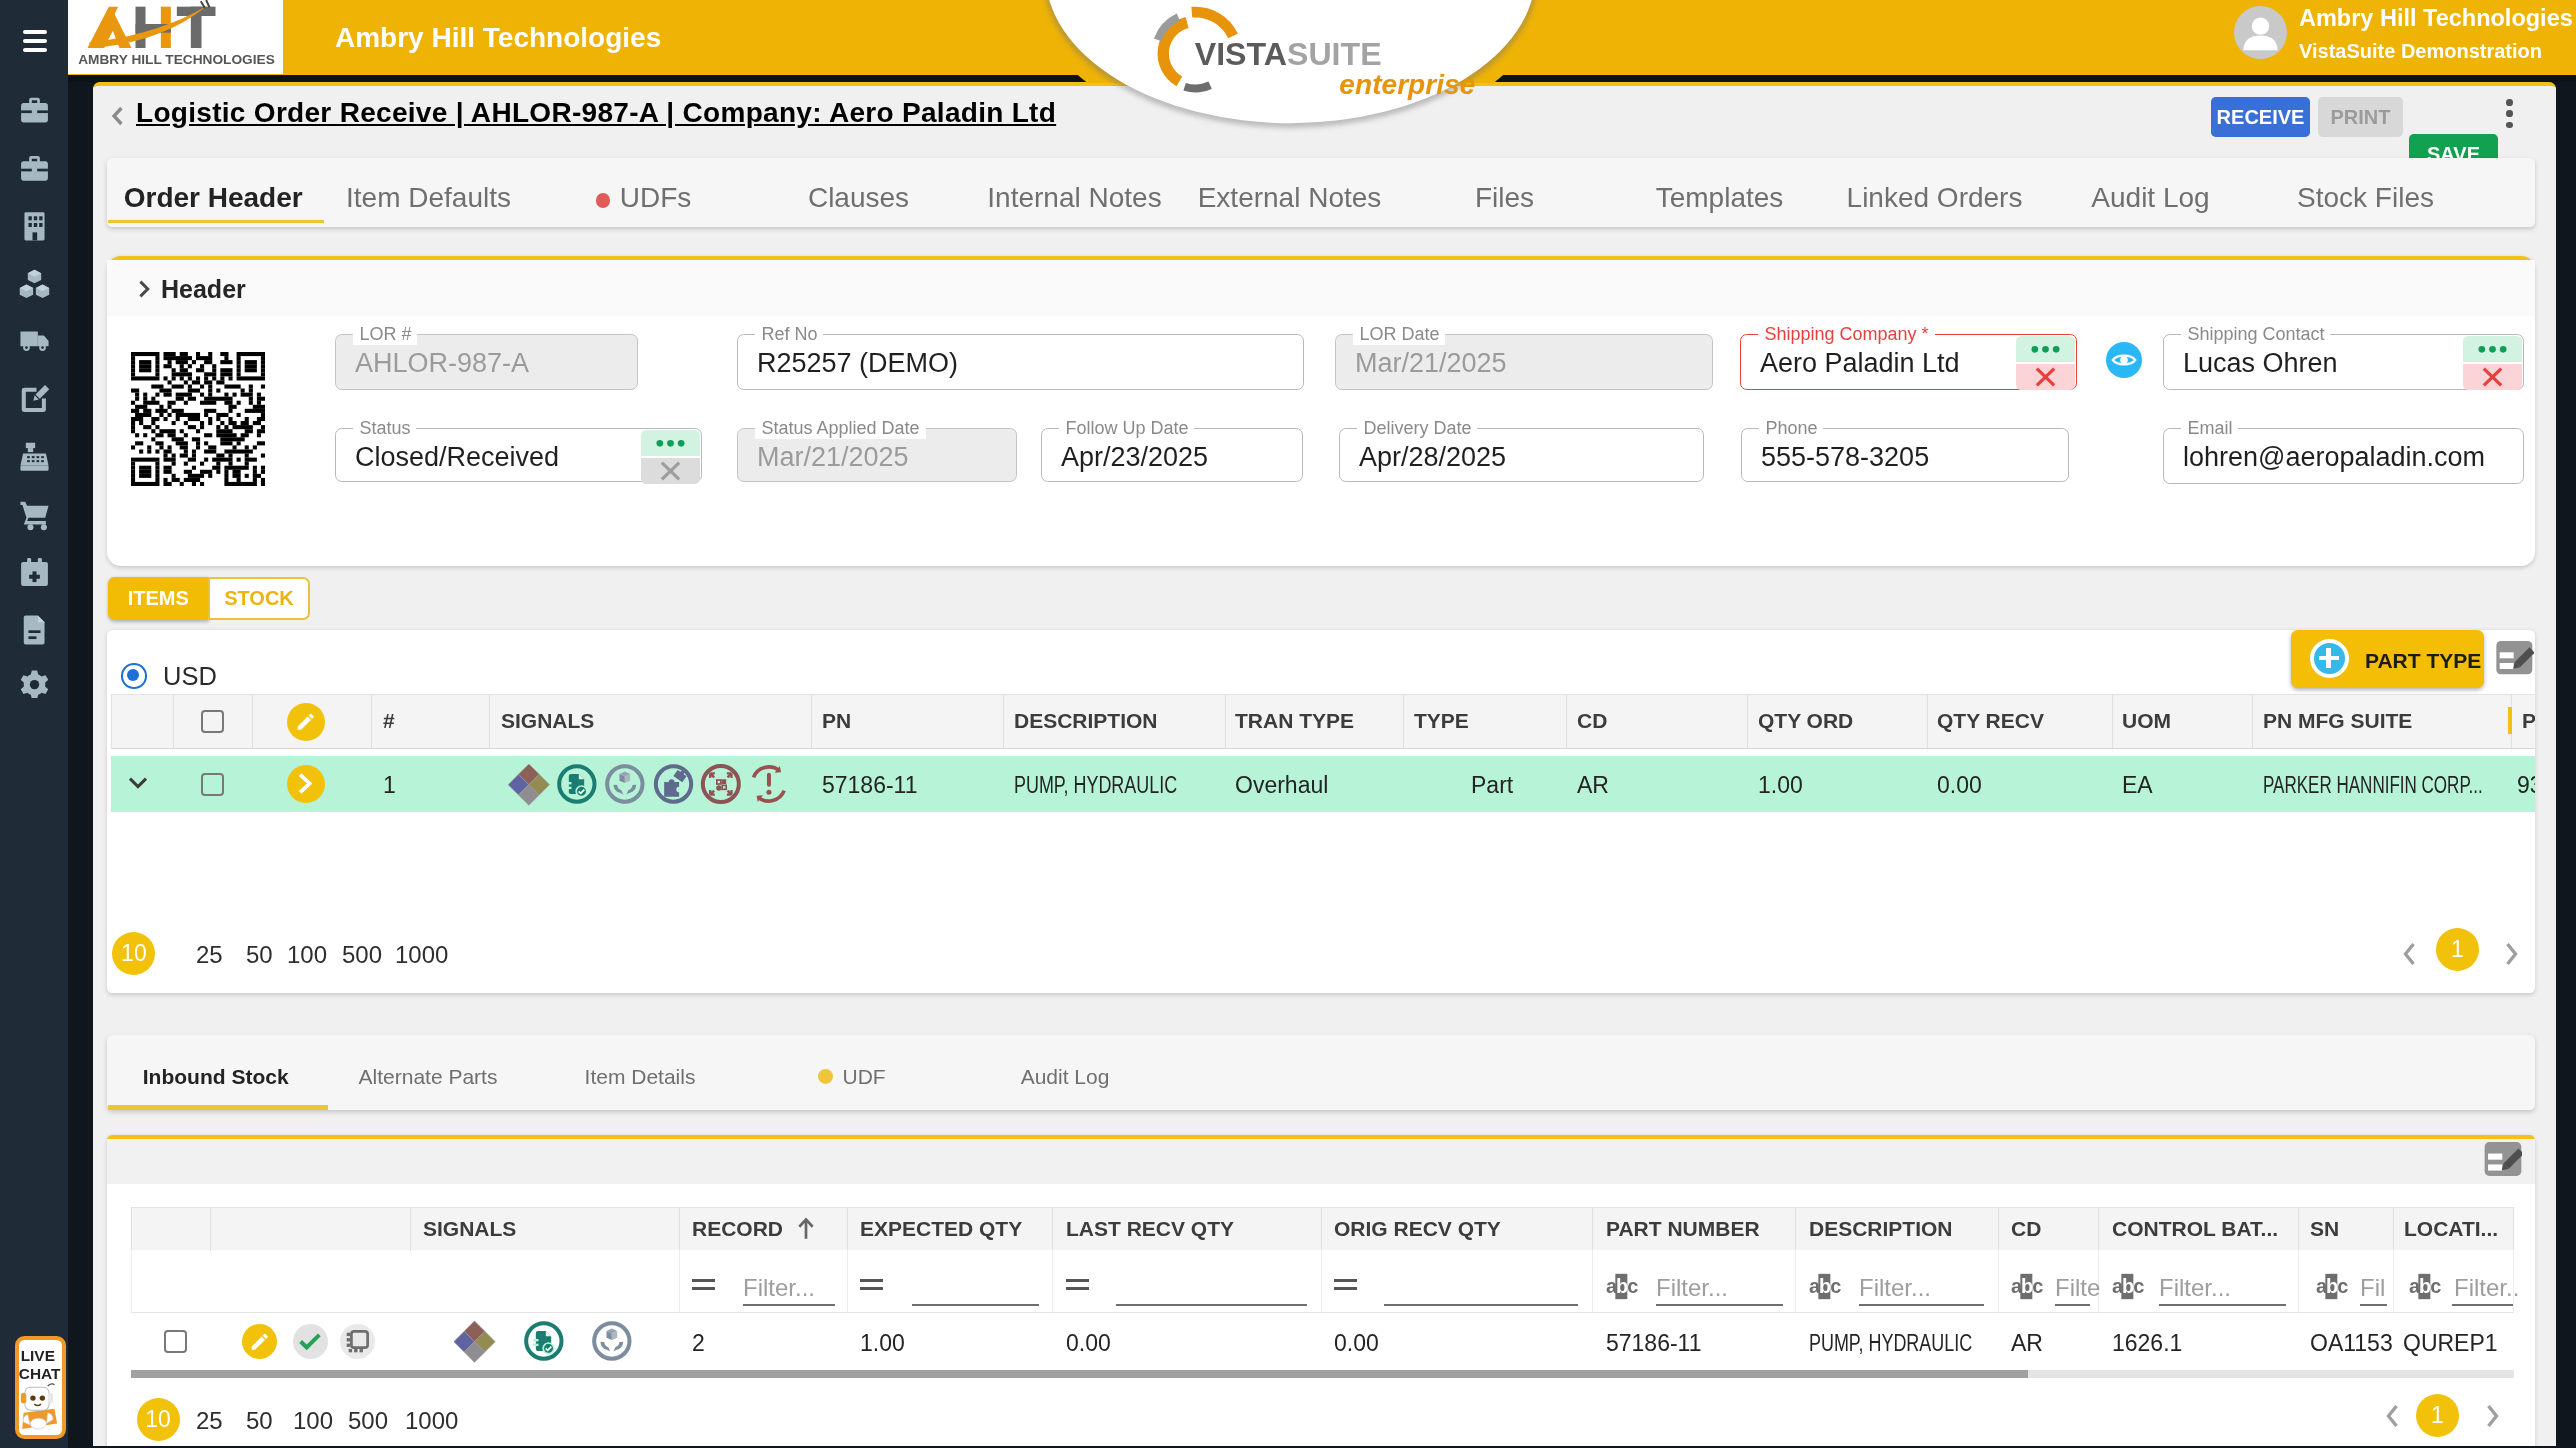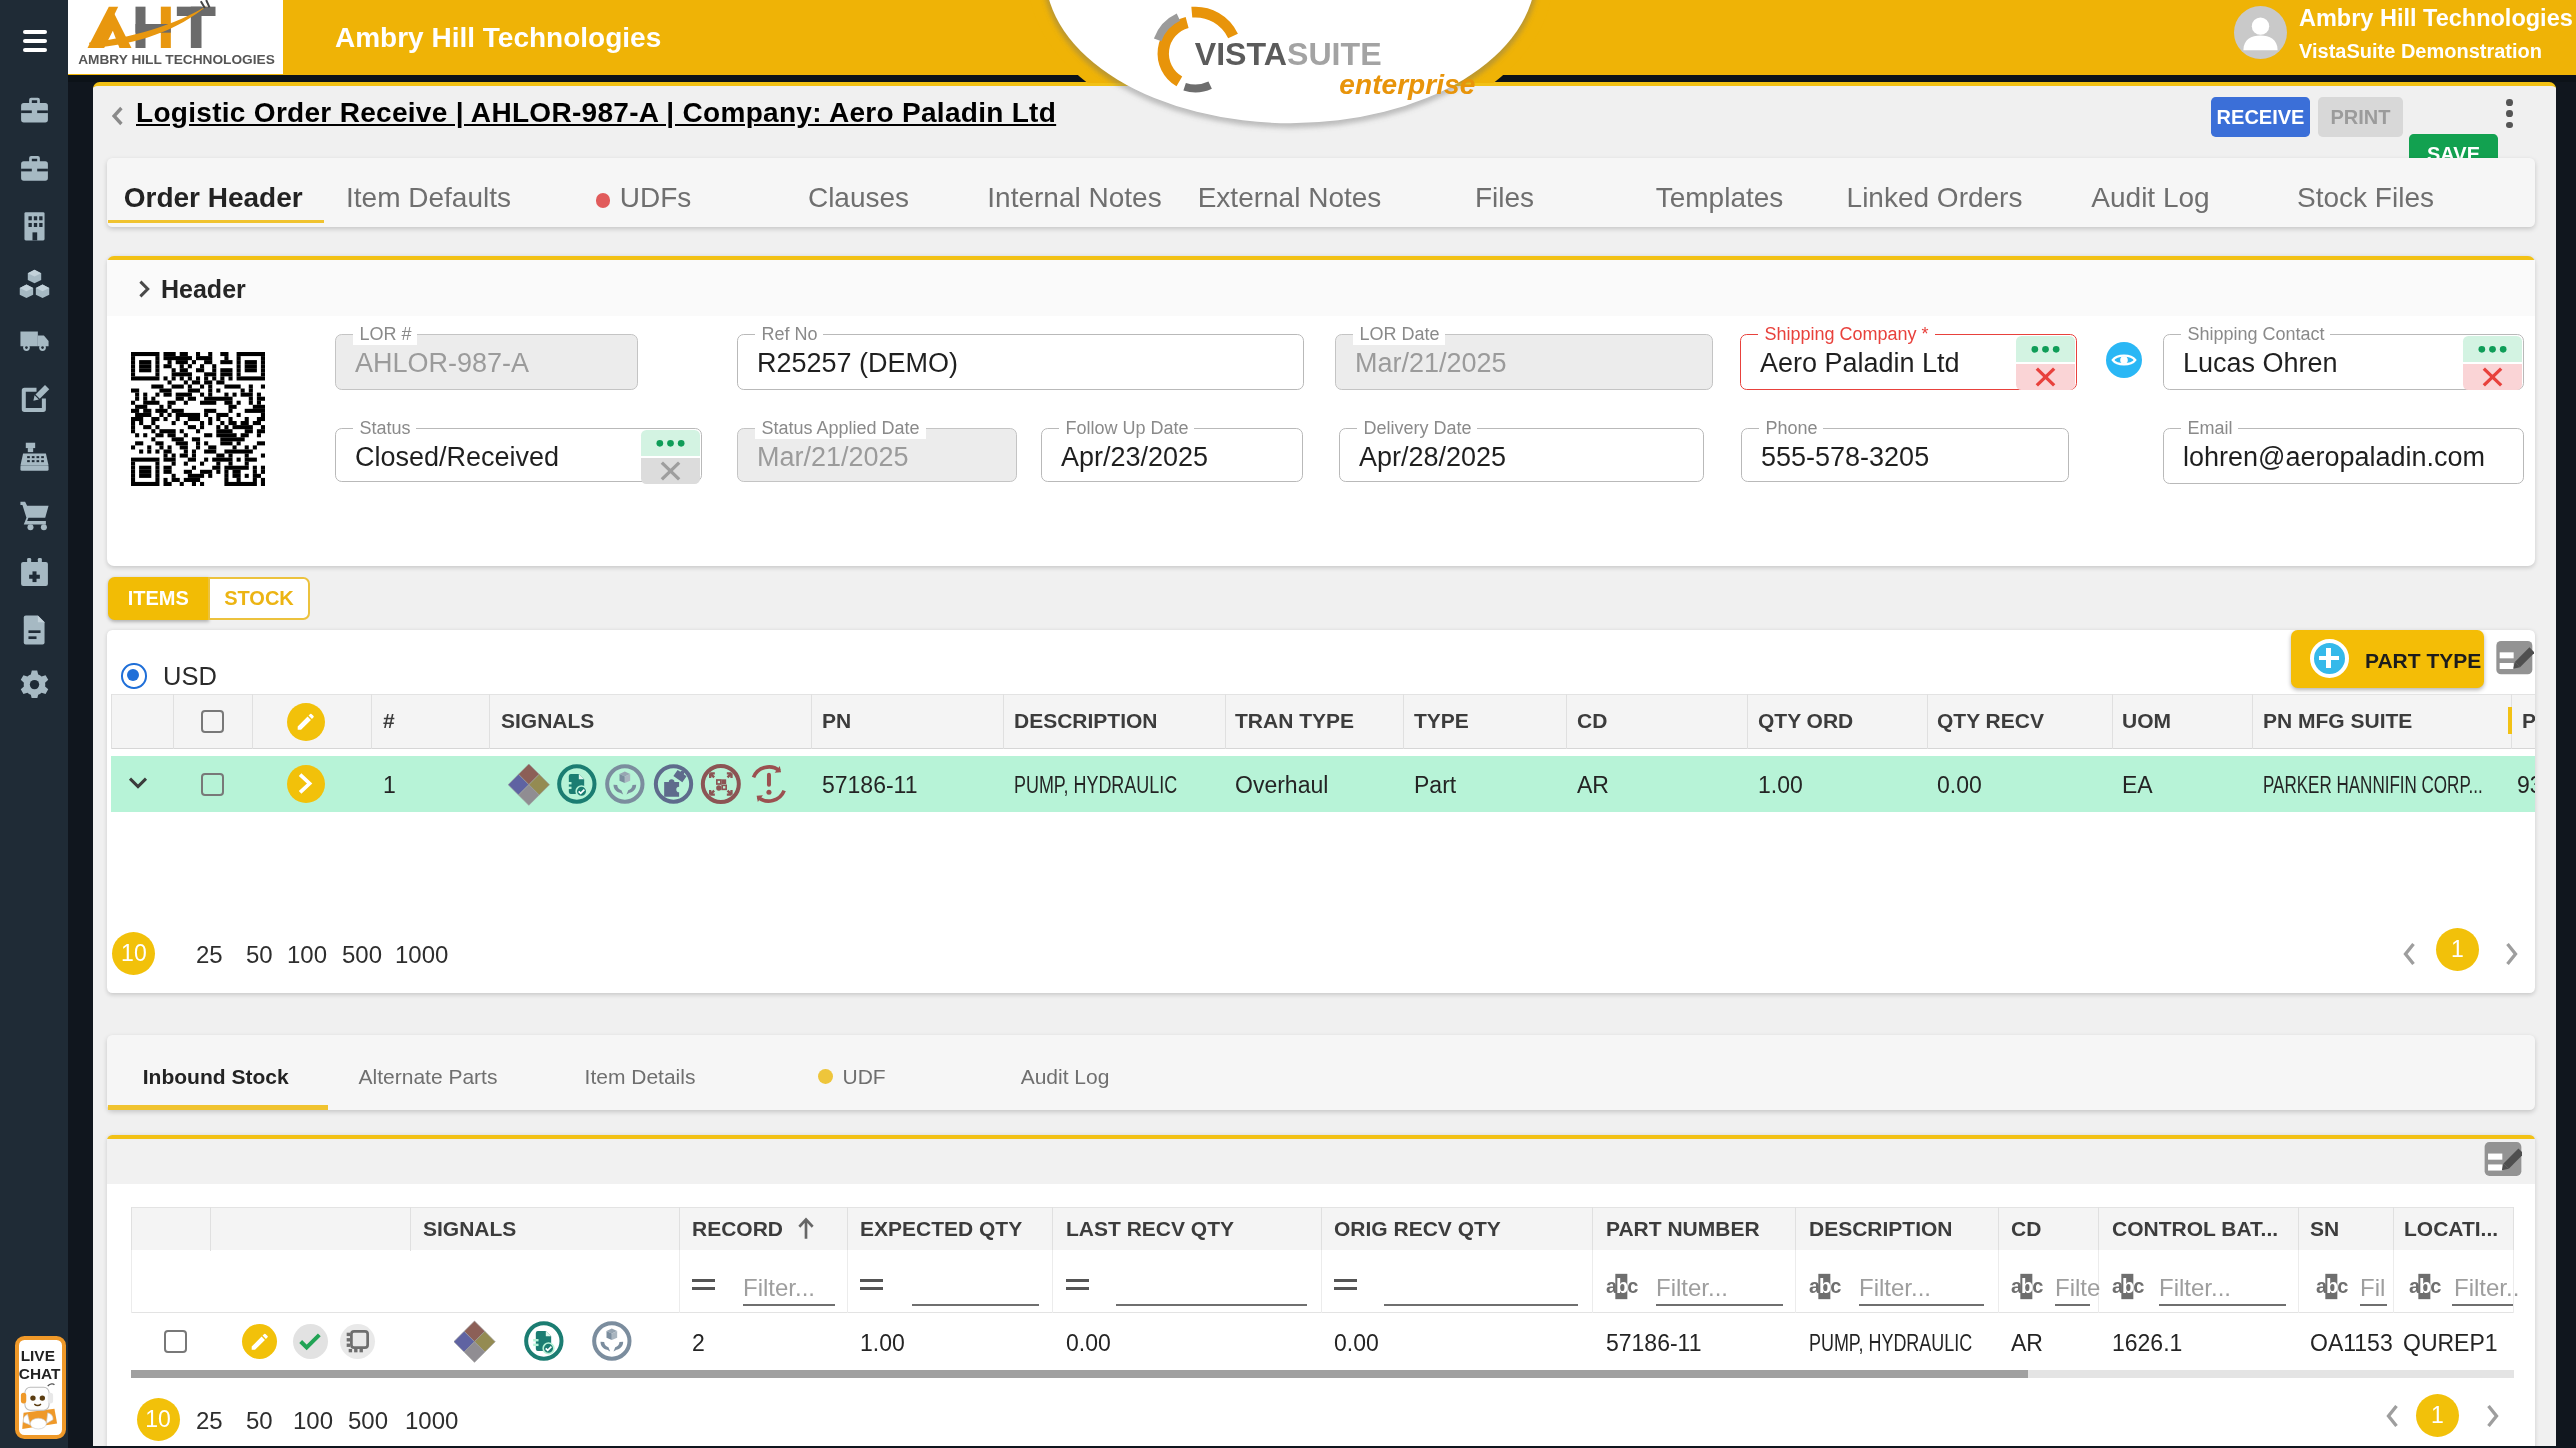--- a/index.html
+++ b/index.html
@@ -35,21 +35,21 @@
 #btn-save { left:2316px; width:89px; background:#12a150; color:#fff; line-height:40px;margin-top:37px; }
 
 
 #tabs1 { left:14px; top:72px; width:2428px; height:69px; background:#f6f6f6; border-radius:5.4px; box-shadow:0 2px 5.4px rgba(0,0,0,0.18); }
 .tab { position:absolute; top:0; height:100%; text-align:center; font-size:28px; color:#6f6f6f; }
 .tab span { position:relative; top:24px; }
 .tab.active { color:#232323; font-weight:bold; }
 .dot { display:inline-block; width:14.8px; height:14.8px; border-radius:50%; margin-right:9.4px; position:relative; top:0.7px; }
 
 
-#hdrcard { left:14px; top:170px; width:2428px; height:310px; background:#fff; border-top:4px solid #F2C115; border-radius:7px; box-shadow:0 1.3px 4px rgba(0,0,0,0.16); }
+#hdrcard { left:14px; top:170px; width:2428px; height:310px; background:#fff; border-top:4px solid #F2C115; border-radius:14px; box-shadow:0 1.3px 4px rgba(0,0,0,0.16); }
 #hdrtitle { left:0; top:0; width:100%; height:56px; background:#fafafa; }
 
 
 .fld { position:absolute; height:56px; border:1.3px solid #b9b9b9; border-radius:6.7px; background:#fff; }
 .fld .lbl { position:absolute; left:17.4px; top:-11.4px; font-size:18px; color:#8a8a8a; background:#fff; padding:0 6px; white-space:nowrap; }
 .fld .val { position:absolute; left:19px; top:13.4px; font-size:27px; color:#1f1f1f; white-space:nowrap; }
 .fld.dis { background:#ececec; border-color:#c4c4c4; }
 .fld.dis .val { color:#9b9b9b; }
 .fld.err { border-color:#e8413c; }
 .fld.err .lbl { color:#e8413c; }
@@ -791,21 +791,21 @@
     <div class="cb" style="left:94px;top:143px;"></div>
     <div class="ycirc" style="left:180px;top:135px;">
         <svg style="position:absolute;left:9.4px;top:7.4px;" width="19" height="23" viewBox="0 0 28 34">
           <path d="M 6 4 L 20 17 L 6 30" stroke="#fff" stroke-width="5.5" fill="none"></path>
         </svg>
       </div>
     <span class="rl" style="left:276px;">1</span>
     <span class="rl" style="left:715px;">57186-11</span>
     <span class="rl" style="left:907px;display:inline-block;transform:scaleX(0.78);transform-origin:0 0;">PUMP, HYDRAULIC</span>
     <span class="rl" style="left:1128px;">Overhaul</span>
-    <span class="rl" style="left:1307px;">Part</span>
+    <span class="rl" style="left:1364px;">Part</span>
     <span class="rl" style="left:1470px;">AR</span>
     <span class="rl" style="left:1651px;">1.00</span>
     <span class="rl" style="left:1830px;">0.00</span>
     <span class="rl" style="left:2015px;">EA</span>
     <span class="rl" style="left:2156px;width:247px;display:inline-block;font-size:23px;top:142px;transform:scaleX(0.74);transform-origin:0 0;white-space:nowrap;">PARKER HANNIFIN CORP...</span>
     <span class="rl" style="left:2410px;">93</span>
     <svg class="abs" style="left:401px;top:132px;" width="285" height="44" viewBox="0 0 425 66">
       <use href="#i-diamond" transform="translate(0,1)"></use>
       <use href="#i-doc" transform="translate(72,3)"></use>
       <use href="#i-hands" transform="translate(144,3)"></use>

